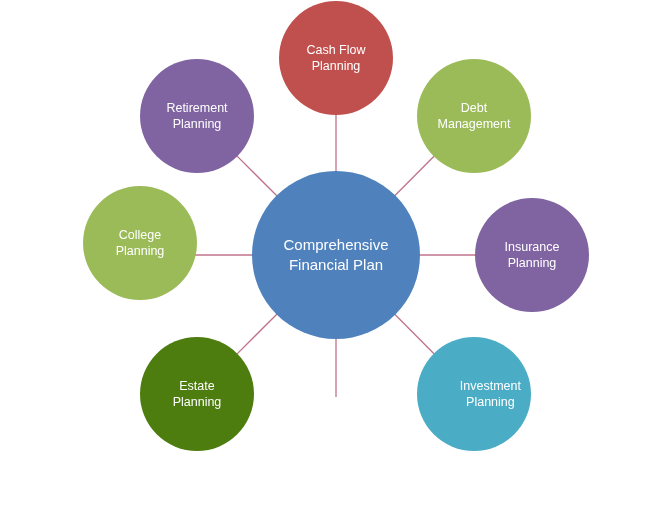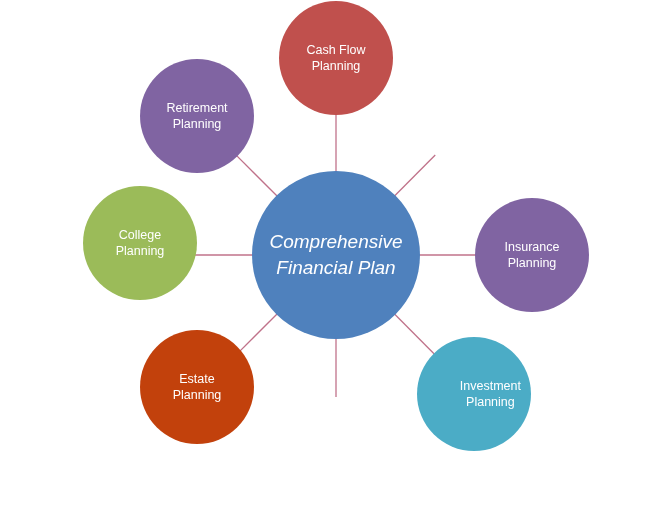--- a/index.html
+++ b/index.html
@@ -7,21 +7,21 @@
            font-family: "Liberation Sans", "DejaVu Sans", sans-serif; }
     #diagram { position: absolute; left: 0; top: 0; width: 672px; height: 510px; }
     svg { position: absolute; left: 0; top: 0; }
     .node {
       position: absolute; border-radius: 50%;
       display: flex; align-items: center; justify-content: center;
       text-align: center; color: #ffffff; box-sizing: border-box;
       line-height: 1.3;
     }
     .node.sat { font-size: 12.5px; padding: 0 10px; }
-    .node.hub { font-size: 19px; padding: 0 12px; line-height: 1.35; font-style: italic; }
+    .node.hub { font-size: 15px; padding: 0 12px; line-height: 1.35; }
     .node span { white-space: pre-line; display: block; }
   </style>
 </head>
 <body>
 
 <div id="diagram">
   <svg id="connectors" width="672" height="510">
       <line x1="336" y1="173" x2="336" y2="113" stroke="#c0728a" stroke-width="1.3"></line>
       <line x1="393.773055554729" y1="196.80829911516423" x2="435.2497798108525" y2="155.03101888617033" stroke="#c0728a" stroke-width="1.3"></line>
       <line x1="418" y1="255" x2="477" y2="255" stroke="#c0728a" stroke-width="1.3"></line>
@@ -34,29 +34,33 @@
 
   <div class="node hub" id="hub" style="left: 252px; top: 171px; width: 168px; height: 168px; background: rgb(79, 129, 189);">
     <span>Comprehensive
 Financial Plan</span>
   </div>
 
   <div class="node sat" style="left: 279px; top: 1px; width: 114px; height: 114px; background: rgb(192, 80, 77); align-items: center;">
     <span>Cash Flow
 Planning</span>
   </div>
+  <div class="node sat" style="left: 417px; top: 59px; width: 114px; height: 114px; background: rgb(155, 187, 89);">
+    <span>Debt
+Management</span>
+  </div>
   <div class="node sat" style="left: 475px; top: 198px; width: 114px; height: 114px; background: rgb(128, 100, 162);">
     <span>Insurance
 Planning</span>
   </div>
   <div class="node sat" style="left: 417px; top: 337px; width: 114px; height: 114px; background: rgb(75, 172, 198); justify-content: flex-end;">
     <span>Investment
 Planning</span>
   </div>
-  <div class="node sat" style="left: 140px; top: 330px; width: 114px; height: 114px; background: #c2410c;">
+  <div class="node sat" style="left: 140px; top: 337px; width: 114px; height: 114px; background: #4d7c0f;">
     <span>Estate
 Planning</span>
   </div>
   <div class="node sat" style="left: 83px; top: 186px; width: 114px; height: 114px; background: rgb(155, 187, 89);">
     <span>College
 Planning</span>
   </div>
   <div class="node sat" style="left: 140px; top: 59px; width: 114px; height: 114px; background: rgb(128, 100, 162);">
     <span>Retirement
 Planning</span>

